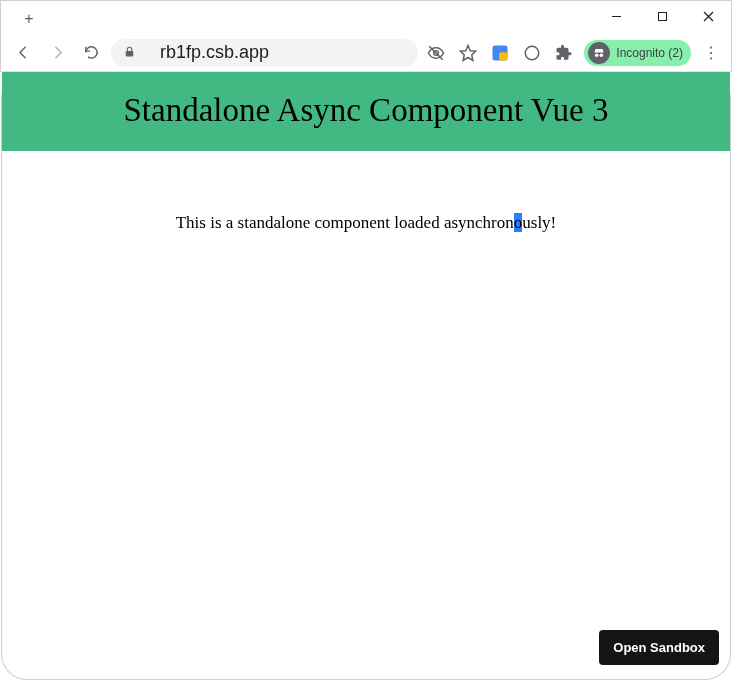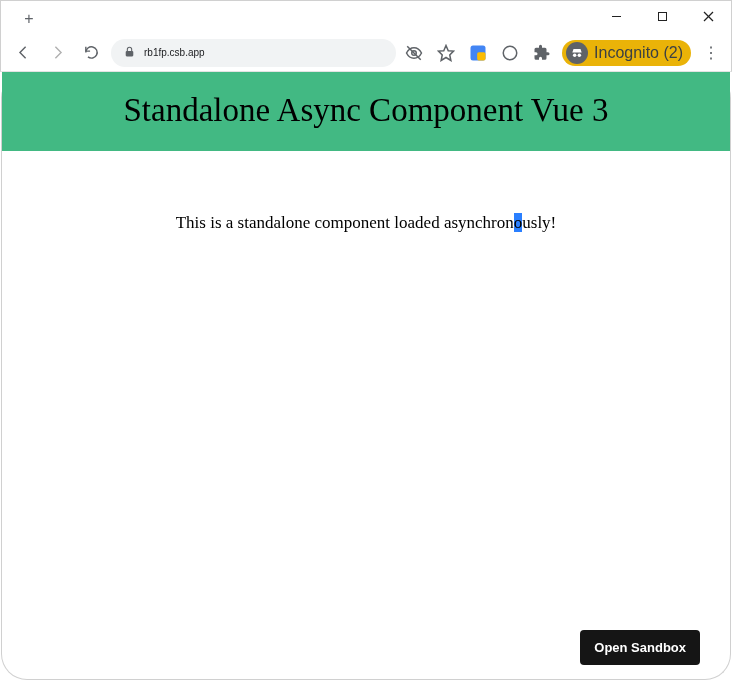--- a/index.html
+++ b/index.html
@@ -98,33 +98,33 @@
       background: #f1f3f4;
       border-radius: 14px;
       display: flex;
       align-items: center;
       padding: 0 12px;
       gap: 8px;
       font-size: 14px;
       color: #202124;
     }
     .lock { color: #5f6368; font-size: 12px; }
-    .url-text { color: #202124; font-size: 10px; }
+    .url-text { color: #202124; font-size: 18px; margin-left: 16px; }
     .right-icons {
       display: flex;
       align-items: center;
       gap: 8px;
     }
     .ext-icon {
       width: 24px; height: 24px; display: flex; align-items: center; justify-content: center; cursor: pointer;
     }
     .incognito-badge {
       display: flex; align-items: center; gap: 6px;
-      background: #eab308; border-radius: 14px; padding: 2px 8px 2px 4px;
-      font-size: 16px; color: #3c4043;
+      background: #86efac; border-radius: 14px; padding: 2px 8px 2px 4px;
+      font-size: 12px; color: #3c4043;
     }
     .incognito-avatar {
       width: 22px; height: 22px; border-radius: 50%;
       background: #5f6368; display: flex; align-items: center; justify-content: center;
     }
     .incognito-avatar svg { width: 14px; height: 14px; fill: #fff; }
     
     .viewport {
       position: absolute;
       top: 72px;
@@ -156,21 +156,21 @@
       color: #000;
       display: inline;
     }
     .sel {
       background: #2a7fff;
       color: #fff;
     }
     .open-sandbox {
       position: absolute;
       bottom: 14px;
-      right: 30px;
+      right: 11px;
       background: #151515;
       color: #fff;
       font-size: 13px;
       font-weight: 600;
       padding: 10px 14px;
       border-radius: 4px;
       cursor: pointer;
       font-family: -apple-system, "Segoe UI", Arial, sans-serif;
     }
   </style>

